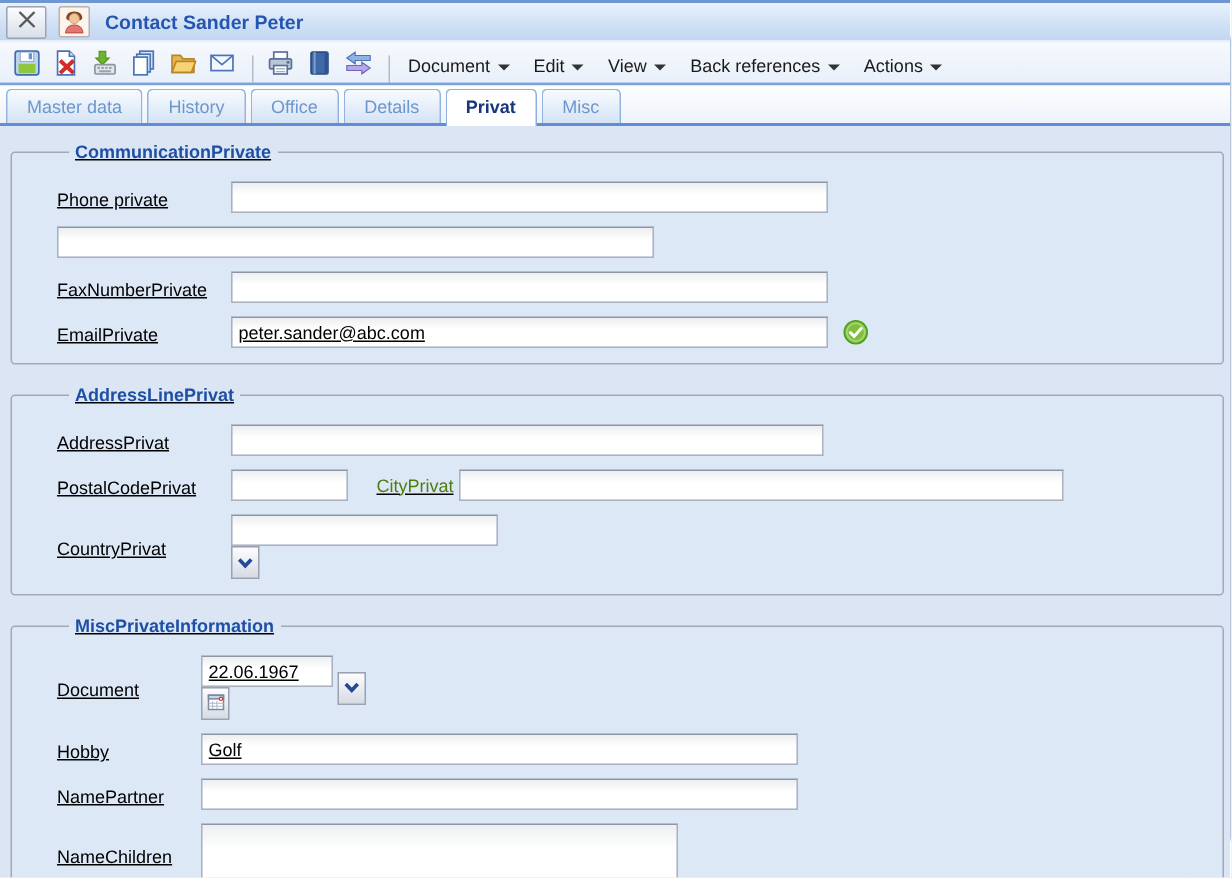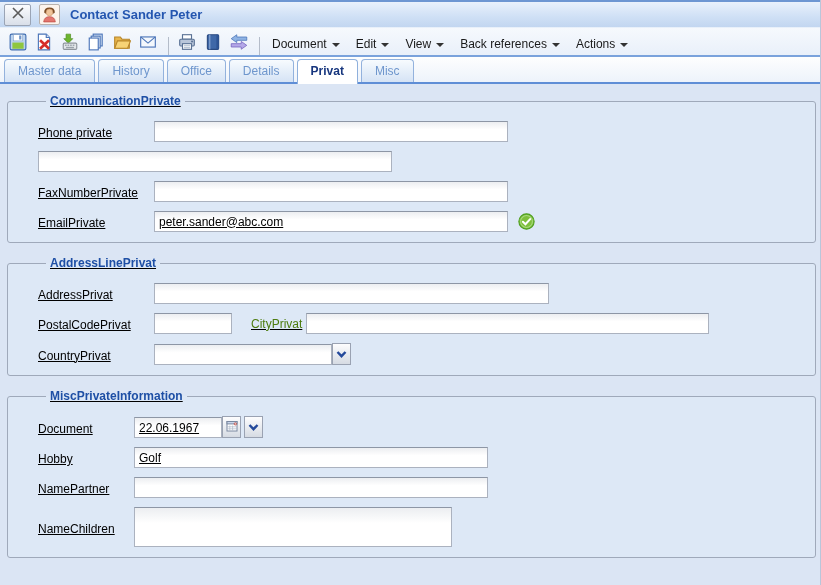--- a/index.html
+++ b/index.html
@@ -1,19 +1,19 @@
 <!DOCTYPE html>
 <html><head>
 <meta charset="utf-8">
 <style>
   * { box-sizing: border-box; margin: 0; padding: 0; }
   html,body { width: 821px; height: 585px; overflow: hidden; }
   body { font-family: "Liberation Sans", sans-serif; font-size: 12px; background: #fff; }
   .window { width: 821px; height: 585px; display: flex; flex-direction: column;
-            border-right: 1px solid #b9c6da; }
+            border-right: 1px solid #b9c6da; border-radius: 31px; }
 
   
   .titlebar { height: 28px; flex: 0 0 28px; display: flex; align-items: center;
               background: linear-gradient(180deg,#e9f1fc 0%,#cfe0f5 60%,#c2d6f0 100%);
               border-top: 2px solid #6d96d2; border-bottom: 1px solid #e8f0fa; padding: 0 4px; }
   .close-btn { width: 27px; height: 22px; margin-right: 8px; cursor: pointer;
                background: linear-gradient(180deg,#fbfcfe,#d9dfe9);
                border: 1px solid #9aa4b5; border-radius: 2px;
                display: flex; align-items: center; justify-content: center; }
   .avatar-box { width: 21px; height: 21px; background: #fdf4ec; border: 1px solid #b8b2ae;
@@ -52,27 +52,27 @@
   fieldset { border: 1px solid #9fa9ba; border-radius: 3px; background: #dde8f6;
              padding: 4px 10px 10px 30px; margin-bottom: 13px; text-decoration: underline; }
   legend { color: #1e4fa5; font-weight: bold; font-size: 12px; padding: 0 4px; margin-left: 8px; }
   .frow { display: flex; align-items: center; margin-top: 9px; }
   .frow.top { align-items: center; }
   .flabel { width: 116px; flex: 0 0 116px; color: #000; padding-top: 3px; }
   .flabel.narrow { width: 96px; flex: 0 0 96px; }
   .ti { height: 21px; border: 1px solid #abb2bf; border-top-color: #8d96a5;
         background: linear-gradient(180deg,#eceef1 0%,#ffffff 40%);
         font-family: inherit; font-size: 12px; color: #000; padding: 1px 4px; }
-  .w398 { width: 354px; } .w395 { width: 395px; } .w78 { width: 78px; }
+  .w398 { width: 398px; } .w395 { width: 395px; } .w78 { width: 78px; }
   .w403 { width: 403px; } .w88 { width: 88px; } .w178 { width: 178px; }
   .inline-label { margin-left: 19px; margin-right: 4px; color: #4d7c0f; }
   .mini-btn { width: 19px; height: 22px; border: 1px solid #9aa2b2;
               background: linear-gradient(180deg,#fdfdfe,#d6dbe3); cursor: pointer;
               display: flex; align-items: center; justify-content: center; padding: 0; }
-  .combo { display: flex; align-items: flex-end; }
+  .combo { display: flex; align-items: flex-start; flex-direction: column; }
   .check-wrap { margin-left: 10px; display: flex; align-items: center; }
   textarea.ti { height: 40px; width: 318px; resize: none; }
 </style>
 </head>
 <body>
 
 <div class="window">
 
   <div class="titlebar">
     <button class="close-btn">

